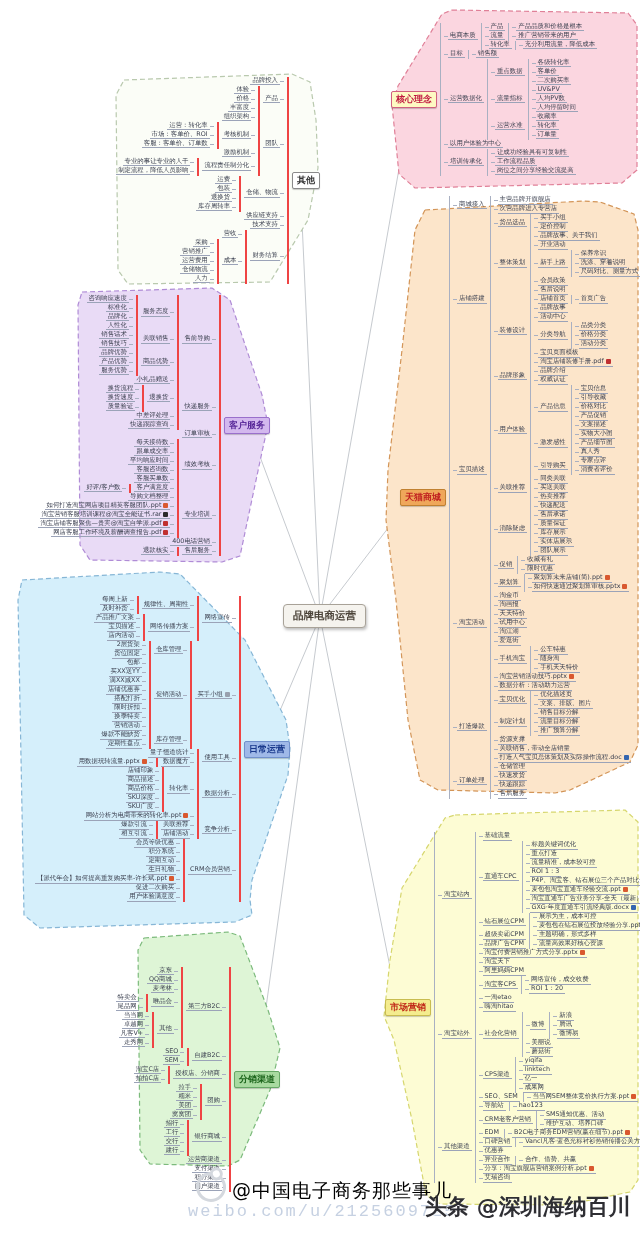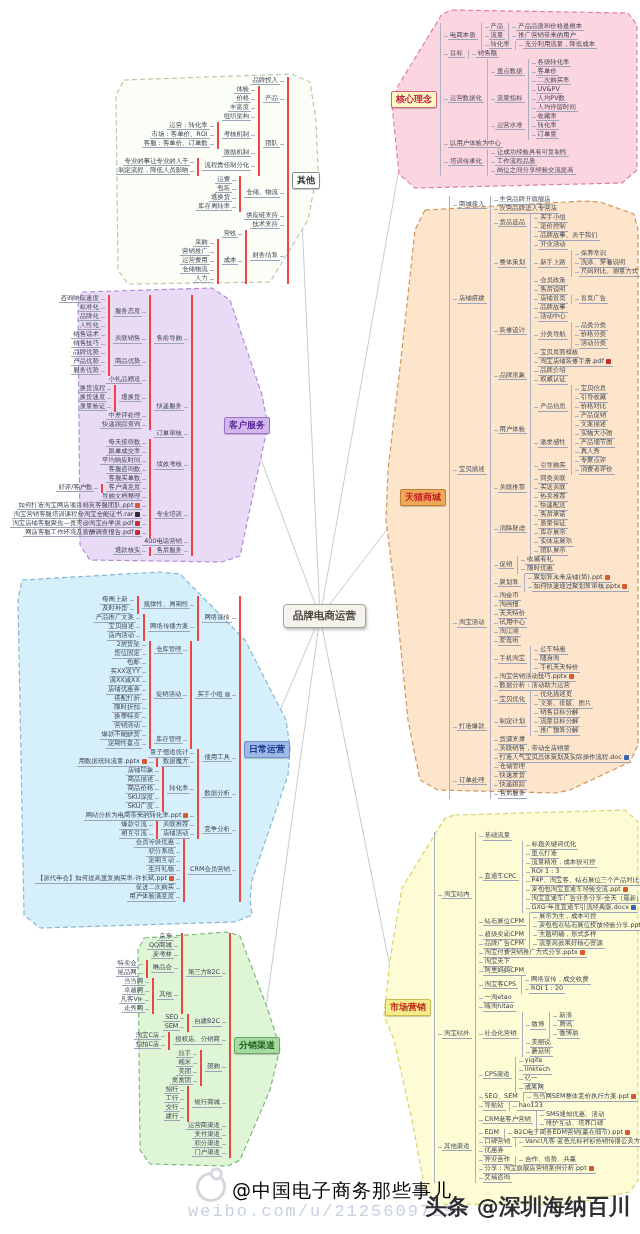--- a/index.html
+++ b/index.html
@@ -262,21 +262,21 @@
                 </div>
               </div>
               <span class="lbl">成本</span>
             </div>
           </div>
           <span class="lbl">财务结算</span>
         </div>
       </div>
       <div class="rlabel" style="background: rgb(255, 255, 255); color: rgb(51, 51, 51); border-color: rgb(138, 138, 138);">其他</div>
     </div>
-    <div class="region side-left" style="left: 78px; top: 290px; width: 192px; height: 270px; gap: 28px;">
+    <div class="region side-left" style="left: 78px; top: 290px; width: 192px; height: 270px;">
       <div class="kids root">
         <div class="row">
           <div class="kids">
             <div class="row">
               <div class="kids">
                 <div class="row">
                   <span class="lbl">咨询响应速度</span>
                 </div>
                 <div class="row">
                   <span class="lbl">标准化</span>
@@ -912,21 +912,21 @@
             </div>
             <div class="row">
               <span class="lbl">用户体验满意度</span>
             </div>
           </div>
           <span class="lbl">CRM会员营销</span>
         </div>
       </div>
       <div class="rlabel" style="background: rgb(159, 185, 232); color: rgb(26, 58, 140); border-color: rgb(112, 144, 204);">日常运营</div>
     </div>
-    <div class="region side-left" style="left: 140px; top: 930px; width: 140px; height: 230px; justify-content: flex-end;">
+    <div class="region side-left" style="left: 140px; top: 964px; width: 140px; height: 230px; justify-content: flex-end;">
       <div class="kids root">
         <div class="row">
           <div class="kids">
             <div class="row">
               <span class="lbl">京东</span>
             </div>
             <div class="row">
               <span class="lbl">QQ商城</span>
             </div>
             <div class="row">

